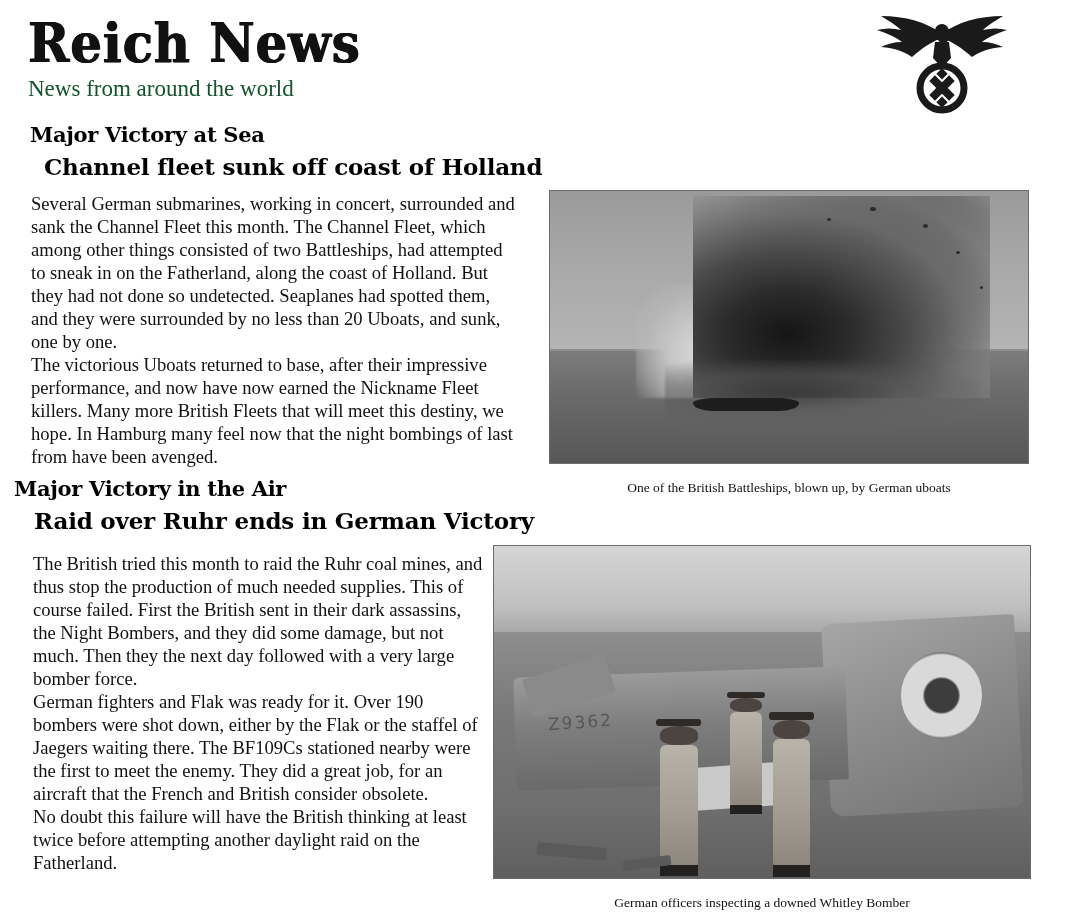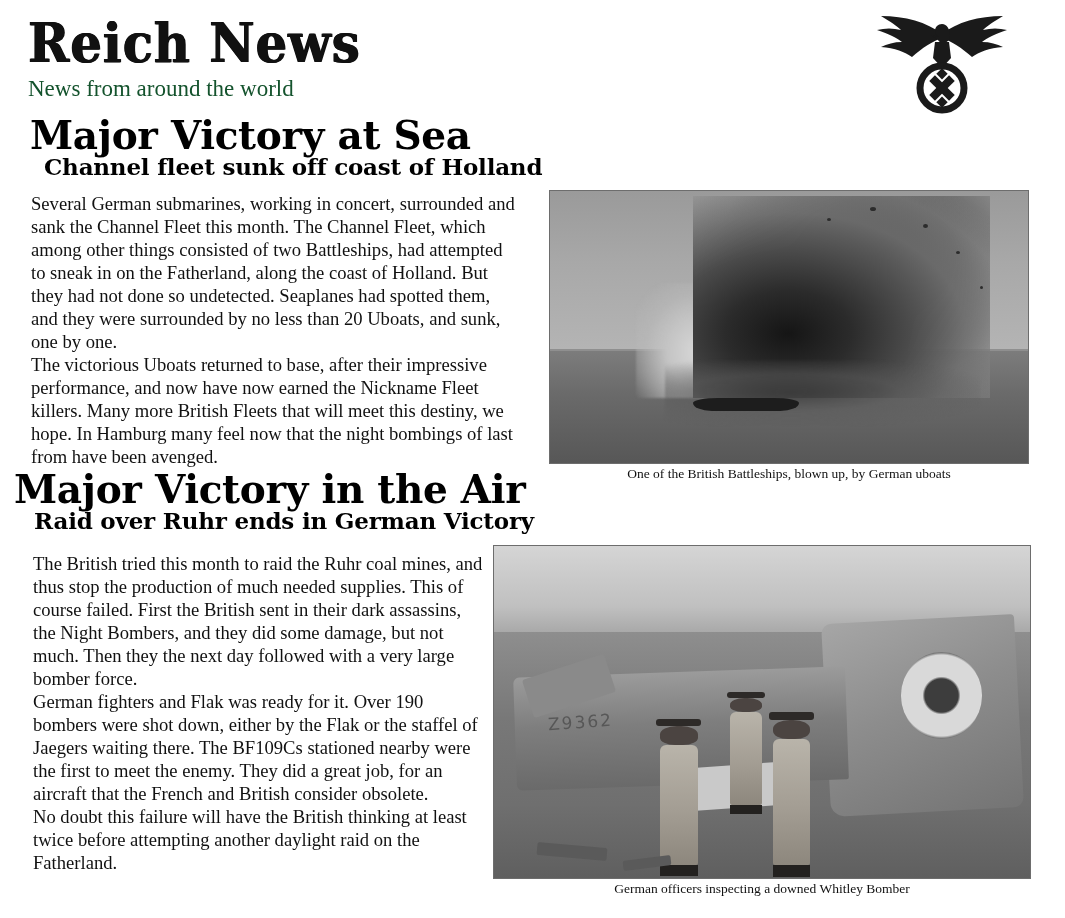--- a/index.html
+++ b/index.html
@@ -58,21 +58,21 @@
     right: 48px;
     top: 8px;
     width: 150px;
     height: 108px;
   }
 
   
   .headline {
     font-family: "DejaVu Serif", serif;
     font-weight: 700;
-    font-size: 39px;
+    font-size: 21px;
     line-height: 34px;
     letter-spacing: -0.3px;
     color: #000;
   }
   .subhead {
     font-family: "DejaVu Serif", serif;
     font-weight: 700;
     font-size: 23px;
     line-height: 26px;
     letter-spacing: -0.2px;
@@ -115,21 +115,21 @@
     position: relative;
     overflow: hidden;
     background: #8b8b8b;
     border: 1px solid #6d6d6d;
   }
   .caption {
     font-family: "Liberation Serif", serif;
     font-size: 13.5px;
     line-height: 16px;
     text-align: center;
-    margin-top: 2px;
+    margin-top: 16px;
     color: #111;
   }
 
   .photo1-block { left: 549px; top: 190px; width: 480px; }
   .photo1 { width: 478px; height: 272px; }
 
   .photo2-block { left: 493px; top: 545px; width: 538px; }
   .photo2 { width: 536px; height: 332px; }
 
   

